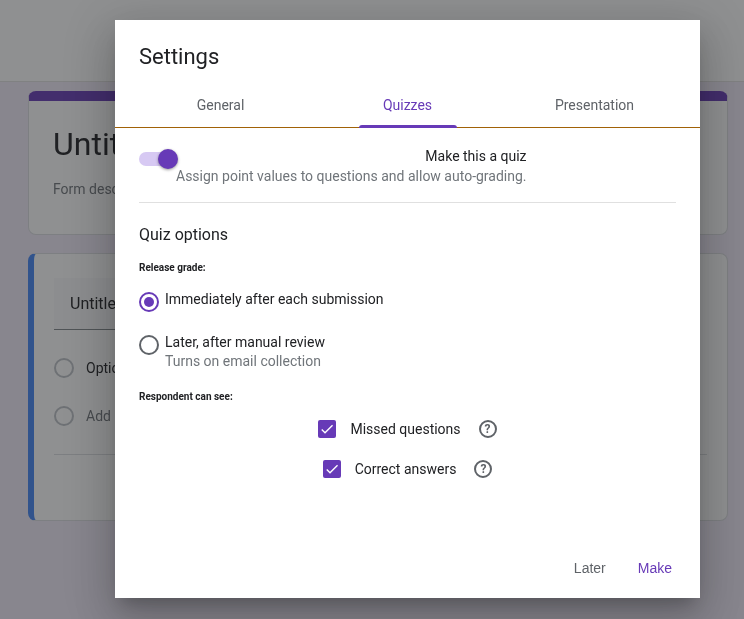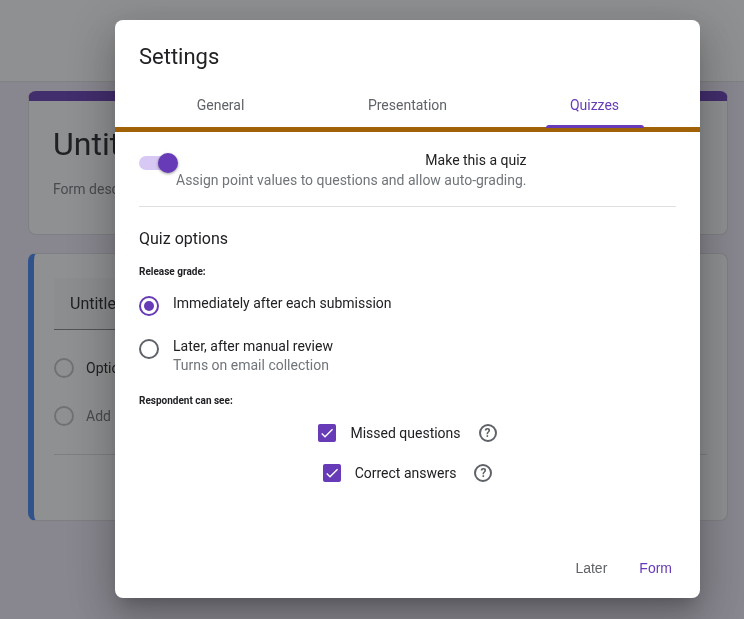--- a/index.html
+++ b/index.html
@@ -16,23 +16,23 @@
   .bg-q { display: inline-block; background: #f8f9fa; padding: 16px; font-size: 16px; color: #202124; border-bottom: 1px solid #80868b; width: 300px; }
   .bg-opt { display: flex; align-items: center; gap: 12px; margin-top: 28px; font-size: 14px; color: #202124; }
   .bg-radio-empty { width: 20px; height: 20px; border: 2px solid #bdc1c6; border-radius: 50%; flex-shrink:0; }
   .bg-addopt { color: #70757a; }
   .bg-divider { border-top:1px solid #dadce0; margin-top: 28px; }
 
   
   .scrim { position: absolute; inset: 0; background: rgba(32,33,36,0.5); }
 
   
-  .dialog { position: absolute; top: 20px; left: 115px; width: 585px; height: 578px; background: #fff; border-radius: 8px; box-shadow: 0 11px 15px -7px rgba(0,0,0,.2),0 24px 38px 3px rgba(0,0,0,.14),0 9px 46px 8px rgba(0,0,0,.12); display: flex; flex-direction: column; }
+  .dialog { position: absolute; top: 20px; left: 115px; width: 585px; height: 578px; background: #fff; border-radius: 0; box-shadow: 0 11px 15px -7px rgba(0,0,0,.2),0 24px 38px 3px rgba(0,0,0,.14),0 9px 46px 8px rgba(0,0,0,.12); display: flex; flex-direction: column; }
   .dialog-title { font-size: 22px; color: #202124; padding: 24px 24px 18px 24px; }
-  .tabs { display: flex; border-bottom: 5px solid #a16207; padding: 0 12px; }
+  .tabs { display: flex; border-bottom: 1px solid #a16207; padding: 0 12px; }
   .tab { flex: 1; text-align: center; padding: 10px 0 14px 0; font-size: 14px; color: #5f6368; cursor: pointer; position: relative; }
   .tab.active { color: #673ab7; }
   .tab.active::after { content:""; position:absolute; bottom:-1px; left: 50%; transform: translateX(-50%); width: 98px; height: 3px; background:#673ab7; border-radius: 3px 3px 0 0; }
 
   .body-scroll { position: relative; flex: 1; overflow: hidden; }
   .body-inner { position:absolute; inset:0; overflow-y: auto; padding: 0 24px; }
   
   .body-inner::-webkit-scrollbar { width: 14px; }
   .body-inner::-webkit-scrollbar-track { background: #f1f1f1; }
   .body-inner::-webkit-scrollbar-thumb { background: #c1c1c1; }
@@ -40,21 +40,21 @@
 
   .toggle-row { display:flex; padding: 20px 0 18px 0; border-bottom: 1px solid #e0e0e0; text-align: right; }
   .switch { width: 37px; height: 14px; background: #d7c9f3; border-radius: 7px; position: relative; flex-shrink:0; cursor:pointer; margin-top: 4px; }
   .switch .knob { width: 20px; height: 20px; background: #673ab7; border-radius: 50%; position:absolute; top:-3px; right:-2px; box-shadow: 0 1px 3px rgba(0,0,0,.4); }
   .toggle-title { font-size: 14px; color: #202124; margin-bottom: 4px; }
   .toggle-sub { font-size: 14px; color: #70757a; }
 
   .section-title { font-size: 16px; color: #202124; margin: 22px 0 18px 0; }
   .group-label { font-size: 10px; font-weight: 700; color: #202124; margin-bottom: 18px; }
 
-  .radio-opt { display:flex; gap: 14px; align-items:flex-start; margin-bottom: 22px; cursor:pointer; }
+  .radio-opt { display:flex; gap: 6px; align-items:flex-start; margin-bottom: 22px; cursor:pointer; }
   .radio { width: 20px; height: 20px; border: 2px solid #5f6368; border-radius: 50%; flex-shrink:0; margin-top:1px; position:relative; }
   .radio.selected { border-color: #673ab7; }
   .radio.selected::after { content:""; position:absolute; top:3px; left:3px; width:10px; height:10px; background:#673ab7; border-radius:50%; }
   .radio-label { font-size: 14px; color: #202124; }
   .radio-sub { font-size: 14px; color: #70757a; margin-top:3px; }
 
   .check-opt { display:flex; gap: 14px; align-items:center; margin-bottom: 22px; cursor:pointer;justify-content:center; }
   .checkbox { width: 18px; height: 18px; background: #673ab7; border-radius: 2px; flex-shrink:0; position:relative; }
   .checkbox svg { position:absolute; top:1px; left:1px; width:16px; height:16px; }
   .check-label { font-size: 14px; color: #202124; }
@@ -87,22 +87,22 @@
   <div class="bg-divider"></div>
 </div>
 
 <div class="scrim"></div>
 
 <div class="dialog">
   <div class="dialog-title">Settings</div>
 
   <div class="tabs">
     <div class="tab">General</div>
+    <div class="tab active">Quizzes</div>
     <div class="tab">Presentation</div>
-    <div class="tab active">Quizzes</div>
   </div>
 
   <div class="body-scroll">
     <div class="body-inner">
 
       <div class="toggle-row">
         <div class="switch">
           <div class="knob"></div>
         </div>
         <div>
@@ -151,15 +151,15 @@
         <span class="check-label">Correct answers</span>
         <span class="help">?</span>
       </div>
 
       <div style="height:40px"></div>
     </div>
   </div>
 
   <div class="actions">
     <button class="btn-text btn-cancel">Later</button>
-    <button class="btn-text btn-save">Form</button>
+    <button class="btn-text btn-save">Make</button>
   </div>
 </div>
 
 </body></html>

